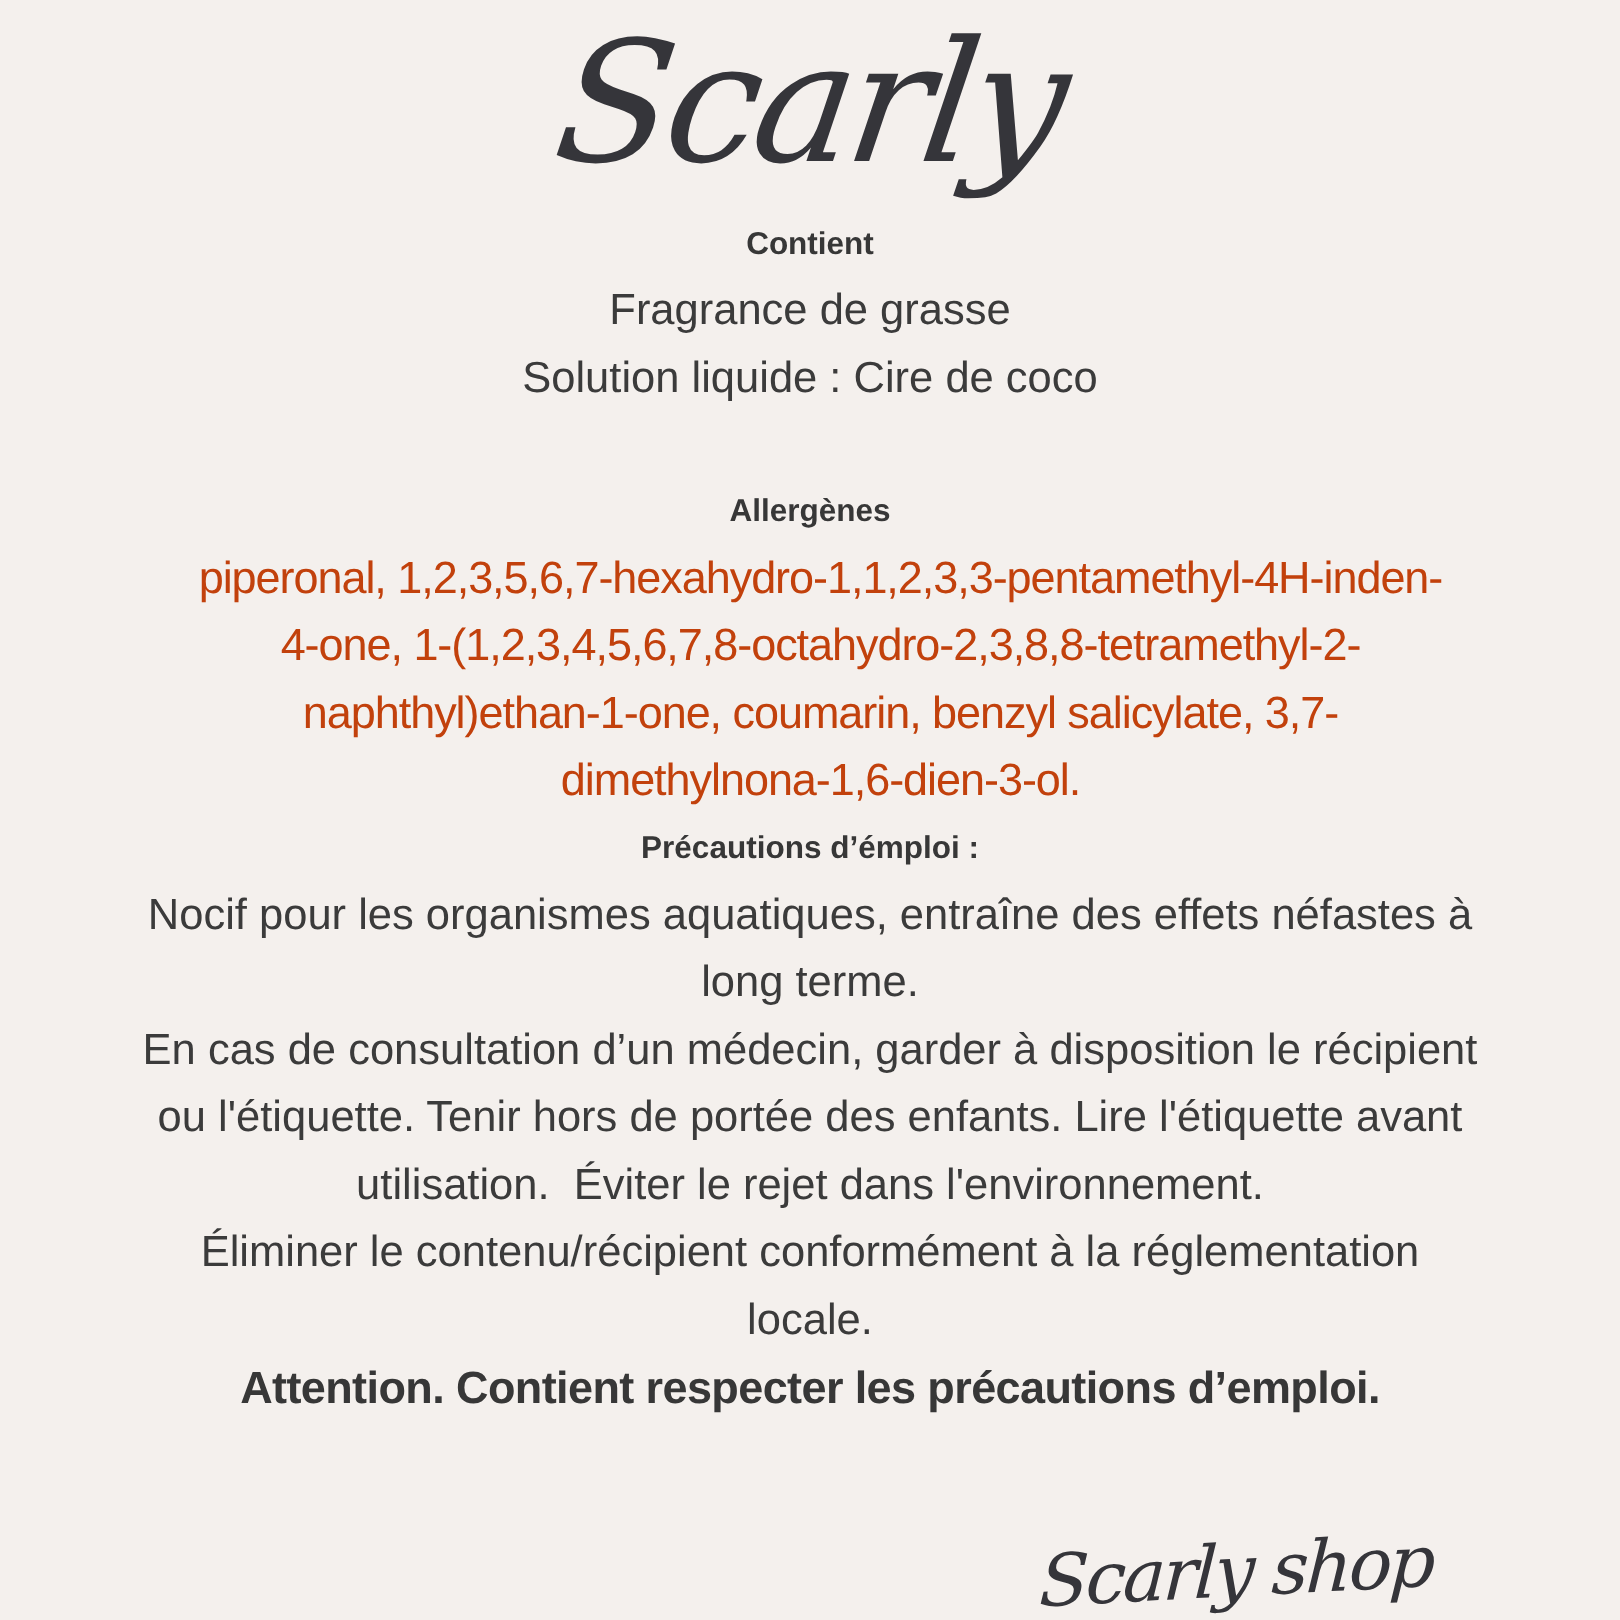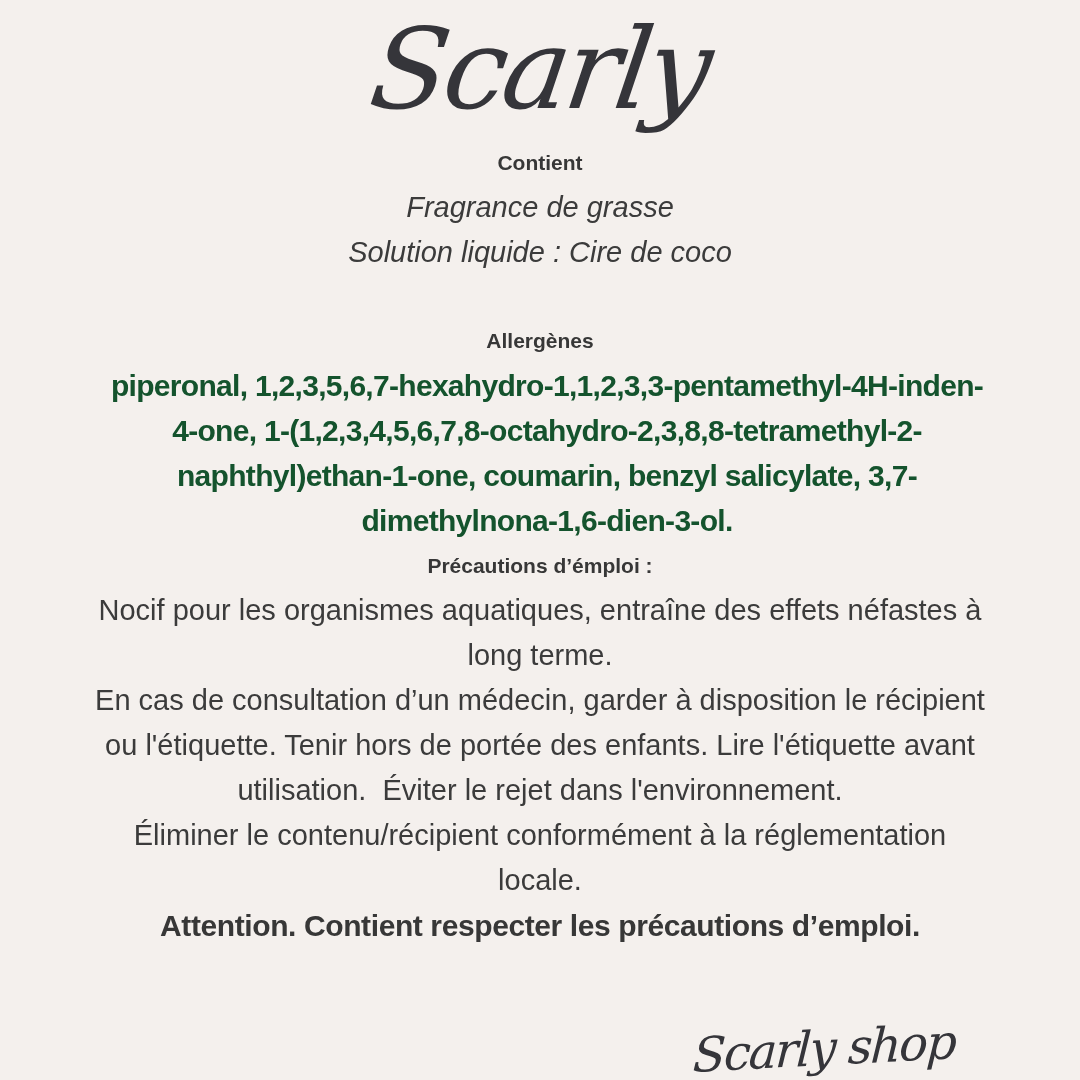--- a/index.html
+++ b/index.html
@@ -39,27 +39,27 @@
     z-index: 2;
     padding-top: 140px;
     font-size: 29px;
     line-height: 45px;
   }
   .heading {
     font-weight: bold;
     font-size: 21px;
     color: #373737;
   }
-  .line { white-space: pre-wrap; font-style: italic; }
+  .line { white-space: pre-wrap; }
   .spacer { height: 43px; }
   .allergens-list {
-    font-weight: bold;
+    font-weight: normal;
     font-size: 30px;
     letter-spacing: -0.7px;
-    color: #14532d;
+    color: #c2410c;
     white-space: pre-wrap;
     padding-left: 14px;
   }
   .par { white-space: pre-wrap; }
   .warning {
     font-weight: bold;
     font-size: 30px;
     letter-spacing: -0.4px;
     color: #373737;
     white-space: pre-wrap;

